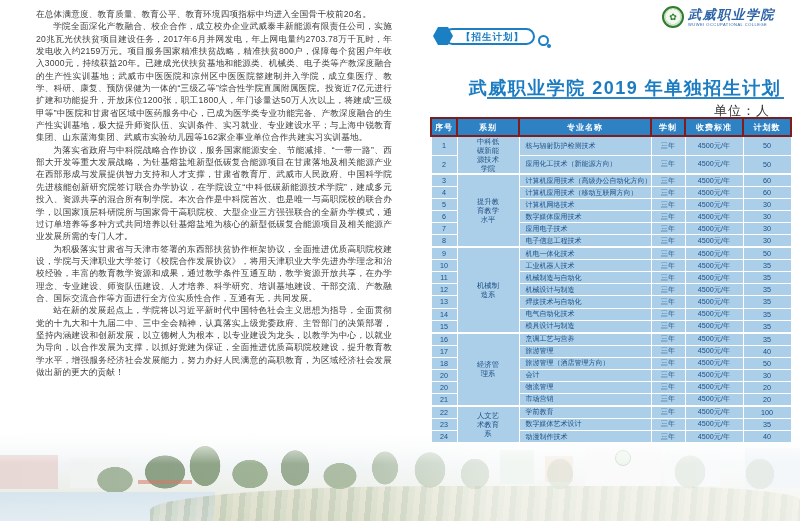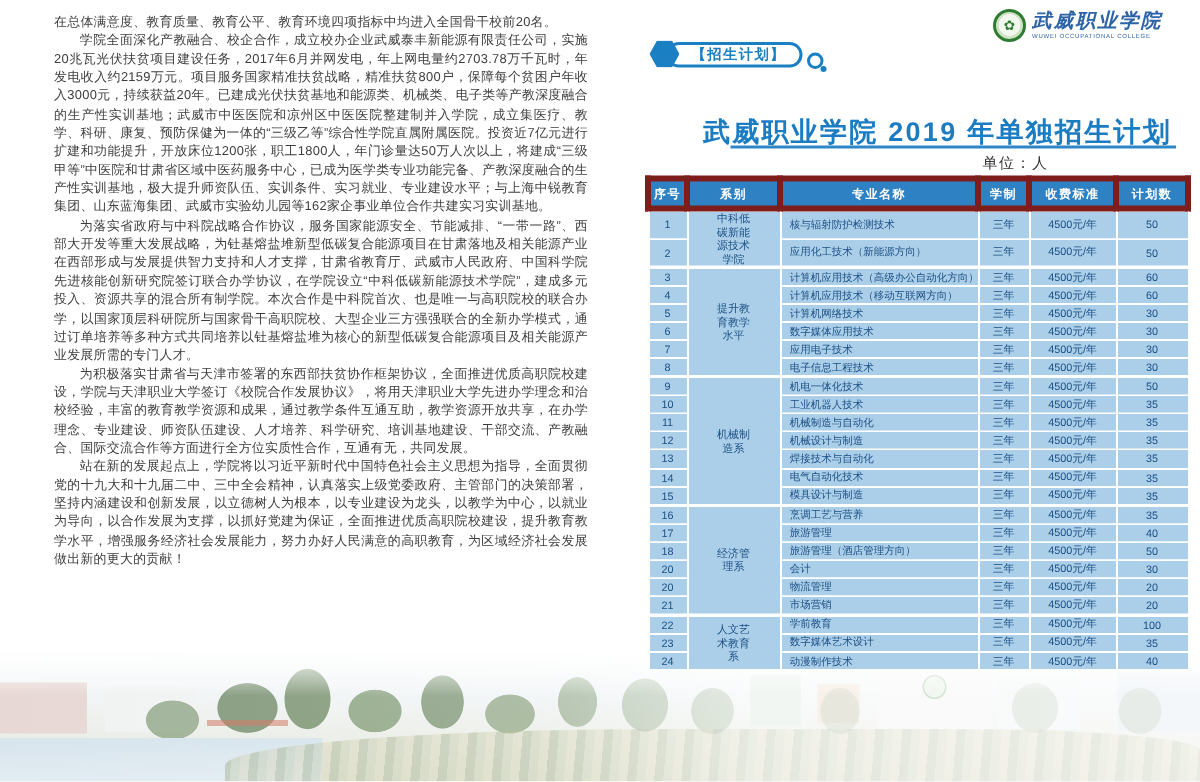--- a/index.html
+++ b/index.html
@@ -28,28 +28,28 @@
     clip-path:polygon(25% 0,75% 0,100% 50%,75% 100%,25% 100%,0 50%);}
   .badge-pill{margin-left:-9px;border:2px solid #1b7fc4;border-radius:9px;height:13px;line-height:13px;
     padding:0 9px 0 15px;color:#1b7fc4;font-weight:bold;font-size:9.5px;letter-spacing:1px;background:#fff;}
   .badge-link{width:7px;height:7px;border:2px solid #1b7fc4;border-radius:50%;margin-left:3px;margin-top:9px;position:relative;}
   .badge-link::after{content:"";position:absolute;right:-4px;bottom:-4px;width:4px;height:4px;background:#1b7fc4;border-radius:50%;}
 
   
   .title{position:absolute;left:455px;top:76px;width:340px;text-align:center;color:#1c7cc2;
     font-size:18px;font-weight:bold;letter-spacing:1.5px;z-index:4;}
   .title-underline{position:absolute;left:487px;top:97px;width:297px;height:2px;background:#2f86c7;z-index:4;}
-  .unit{position:absolute;left:655px;top:102px;width:100px;text-align:left;font-size:10px;color:#333;letter-spacing:1px;z-index:4;}
+  .unit{position:absolute;left:692px;top:102px;width:100px;text-align:center;font-size:13px;color:#333;letter-spacing:1px;z-index:4;}
 
   
   .plan-table{position:absolute;left:430px;top:117px;width:360px;border-collapse:collapse;table-layout:fixed;z-index:4;}
   .plan-table col.w-no{width:26px}.plan-table col.w-dept{width:62px}.plan-table col.w-major{width:132px}
   .plan-table col.w-years{width:34px}.plan-table col.w-fee{width:58px}.plan-table col.w-plan{width:48px}
   .plan-table th{background:#2e82c4;color:#fff;font-size:8px;font-weight:bold;height:16px;
-    border:4px solid #7f1d1d;letter-spacing:1px;padding:0;}
+    border:2px solid #7f1d1d;letter-spacing:1px;padding:0;}
   .plan-table td{background:#abcfe9;color:#1c4f85;font-size:7.2px;height:11.05px;border:1px solid #fff;
     text-align:center;padding:0;overflow:hidden;white-space:nowrap;}
   .plan-table td.c-major{text-align:left;padding-left:6px;font-size:7px;}
   .plan-table td.c-dept{white-space:normal;line-height:9px;padding:0 17px;font-size:7.3px;}
   .plan-table tr.group-start td{border-top:2px solid #fff;}
 
   
   .photo{position:absolute;left:0;top:428px;width:800px;height:93px;overflow:hidden;z-index:1;}
   .ph-base{position:absolute;left:0;top:0;width:800px;height:93px;
     background:linear-gradient(180deg,#f7f9fa 0%,#eef2f4 40%,#e8ece5 62%,#dee3d7 100%);}

